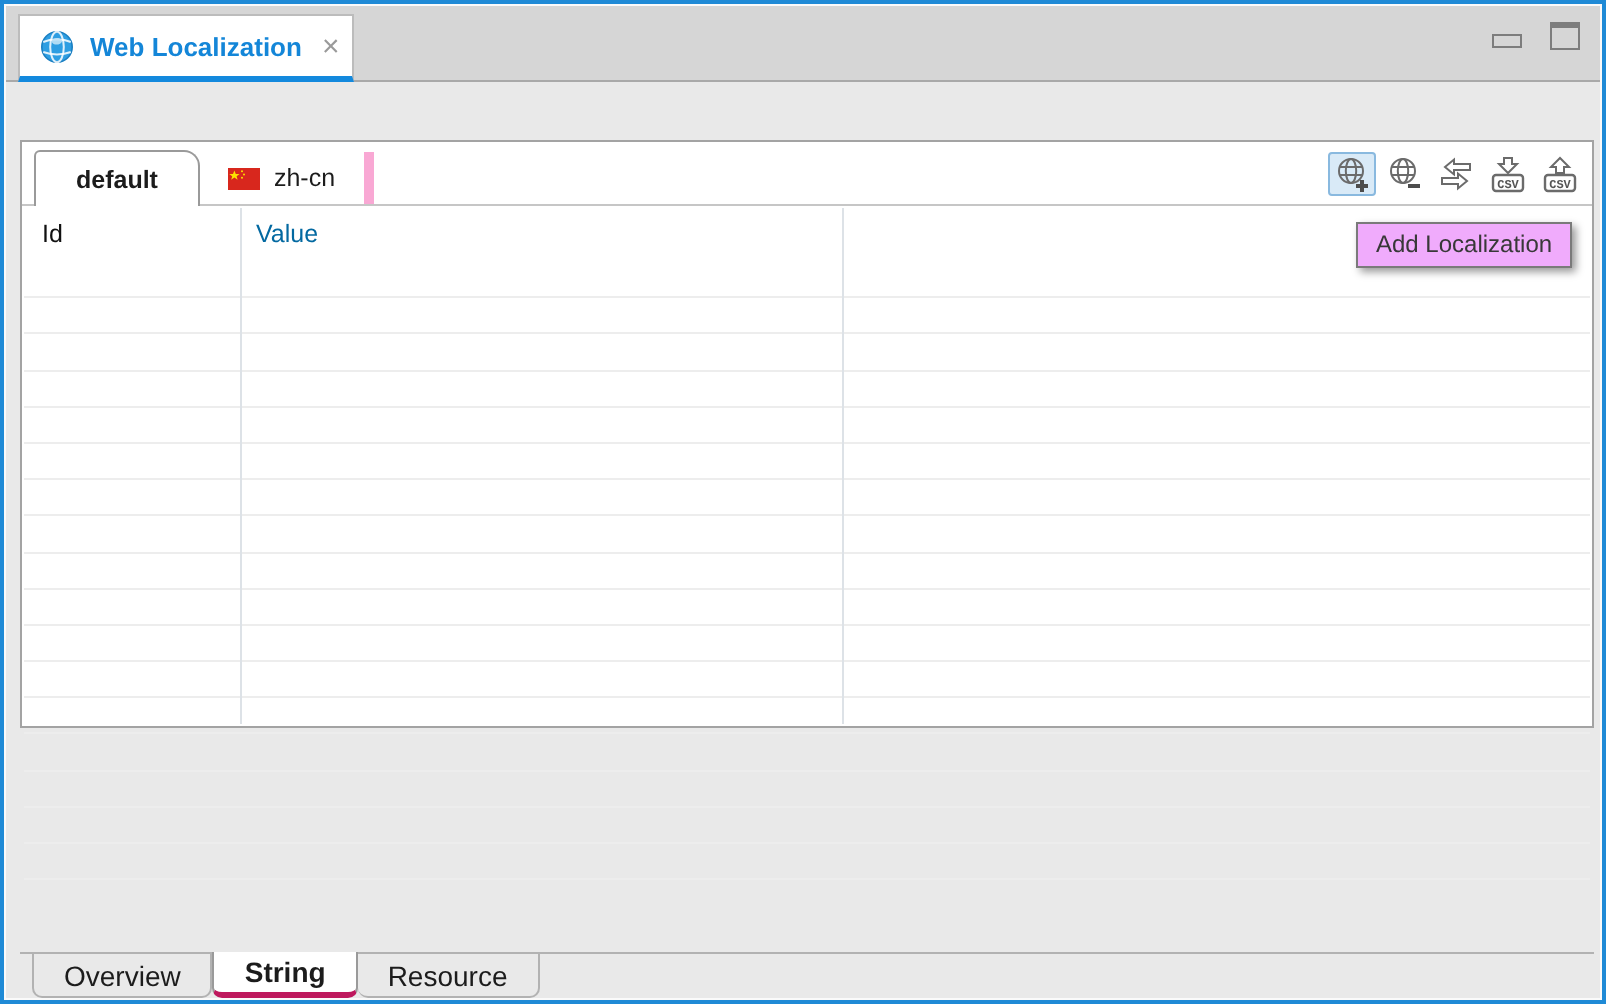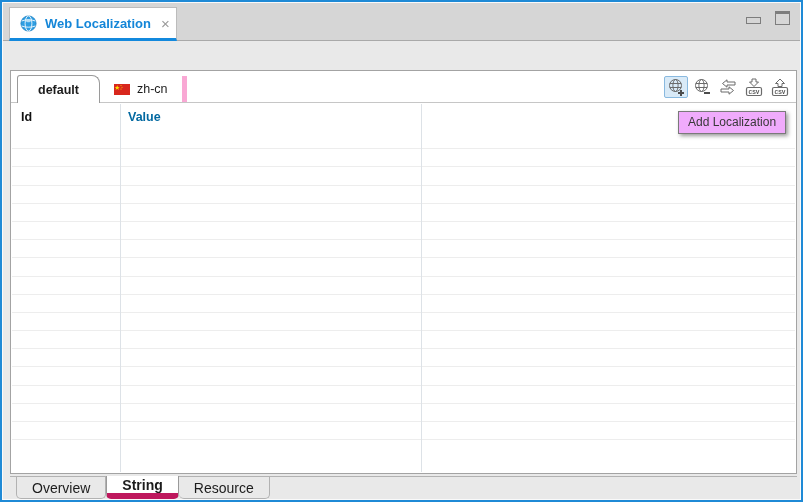--- a/index.html
+++ b/index.html
@@ -23,21 +23,21 @@
     display:flex; align-items:center; padding:0 10px; gap:8px; cursor:default;text-align:center;
   }
   .editor-tab .title{ color:#1486d8; font-weight:bold; font-size:13px; white-space:nowrap; }
   .editor-tab .close{ margin-left:auto; color:#9a9a9a; font-size:15px; line-height:1; padding:0 2px; }
   .win-controls{ position:absolute; right:10px; top:8px; display:flex; gap:14px; align-items:center; }
   .min-ico{ width:15px; height:7px; border:1px solid #7d7d7d; margin-top:5px; }
   .max-ico{ width:15px; height:14px; border:1px solid #7d7d7d; border-top-width:3px; background:transparent; }
 
   
   .panel{
-    position:absolute; left:8px; top:68px; width:787px; height:404px;
+    position:absolute; left:8px; top:68px; width:787px; height:294px;
     background:#ffffff; border:1px solid #a3a3a3;
   }
 
   
   .ltabs{
     position:relative; height:32px; display:flex; align-items:flex-end;
     border-bottom:1px solid #c6c6c6;
   }
   .ltab{
     display:flex; align-items:center; gap:7px; height:26px; padding:0 14px;
@@ -52,21 +52,21 @@
 
   
   .toolbar{ position:absolute; right:4px; top:5px; display:flex; gap:2px; align-items:center; z-index:3; }
   .tbtn{
     width:24px; height:22px; display:flex; align-items:center; justify-content:center;
     background:transparent; border:1px solid transparent; border-radius:2px; cursor:default;
   }
   .tbtn.hover{ background:#d9eaf7; border-color:#89b9df; }
 
   
-  .thead{ position:relative; height:28px;font-weight:bold; }
+  .thead{ position:relative; height:28px; }
   .thead .col-id{ position:absolute; left:10px; top:7px; font-size:12.5px; color:#111; }
   .thead .col-value{ position:absolute; left:117px; top:7px; font-size:12.5px; color:#0369a1; }
   .vsep{ position:absolute; top:33px; bottom:1px; width:1px; background:#dde2e7; z-index:1; }
   .vsep.v1{ left:109px; }
   .vsep.v2{ left:410px; }
   .rows{ position:absolute; left:1px; right:1px; top:60px; }
   .trow{ height:18.2px; border-bottom:1px solid #ededed; }
 
   
   .tooltip{
@@ -82,21 +82,21 @@
     border-top:1px solid #b2b2b2; display:flex; align-items:flex-start;
   }
   .btab{
     height:22px; display:flex; align-items:center; padding:0 15px;
     font-size:14px; border-right:1px solid #b2b2b2; border-bottom:1px solid #b2b2b2;
     border-radius:0 0 5px 5px; cursor:default; margin-top:0;
   }
   .btab.first{ border-left:1px solid #b2b2b2; margin-left:6px; }
   .btab.active{
     background:#ffffff; font-weight:bold; margin-top:-1px; height:23px;
-    border-left:1px solid #9a9a9a; border-right:1px solid #9a9a9a; border-bottom:6px solid #be185d;
+    border-left:1px solid #9a9a9a; border-right:1px solid #9a9a9a; border-bottom:3px solid #be185d;
   }
 
   svg{ display:block; }
 </style>
 </head>
 <body>
 
 <div class="screen">
 
   <div class="tabbar">

